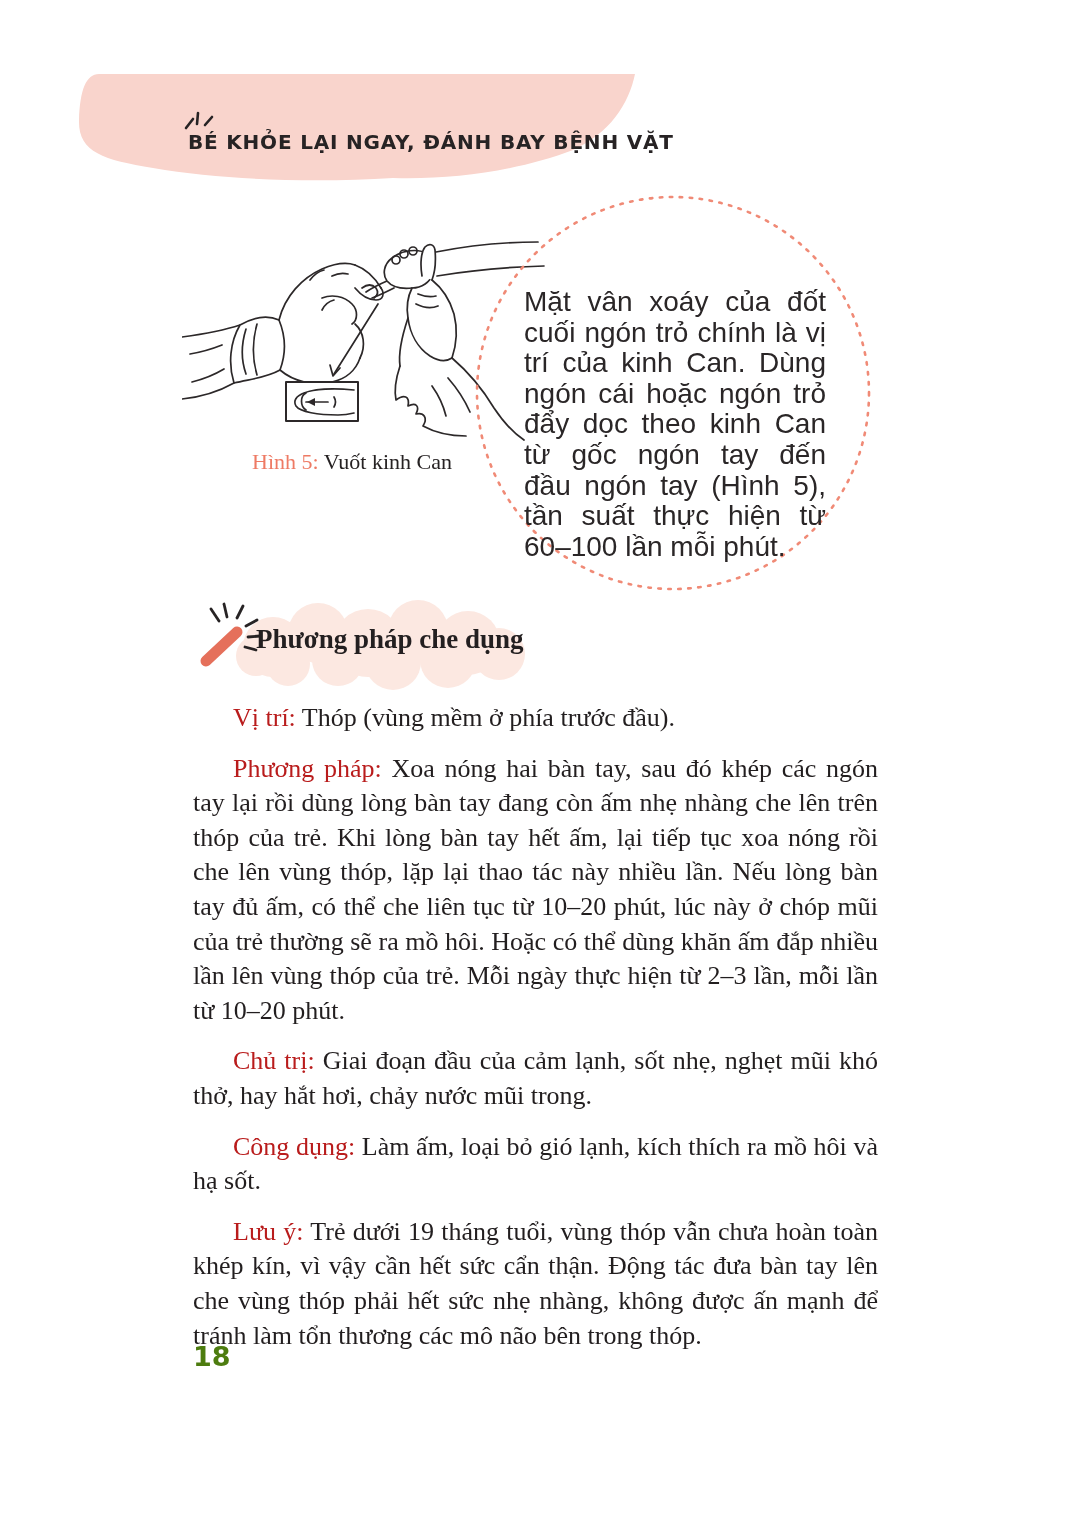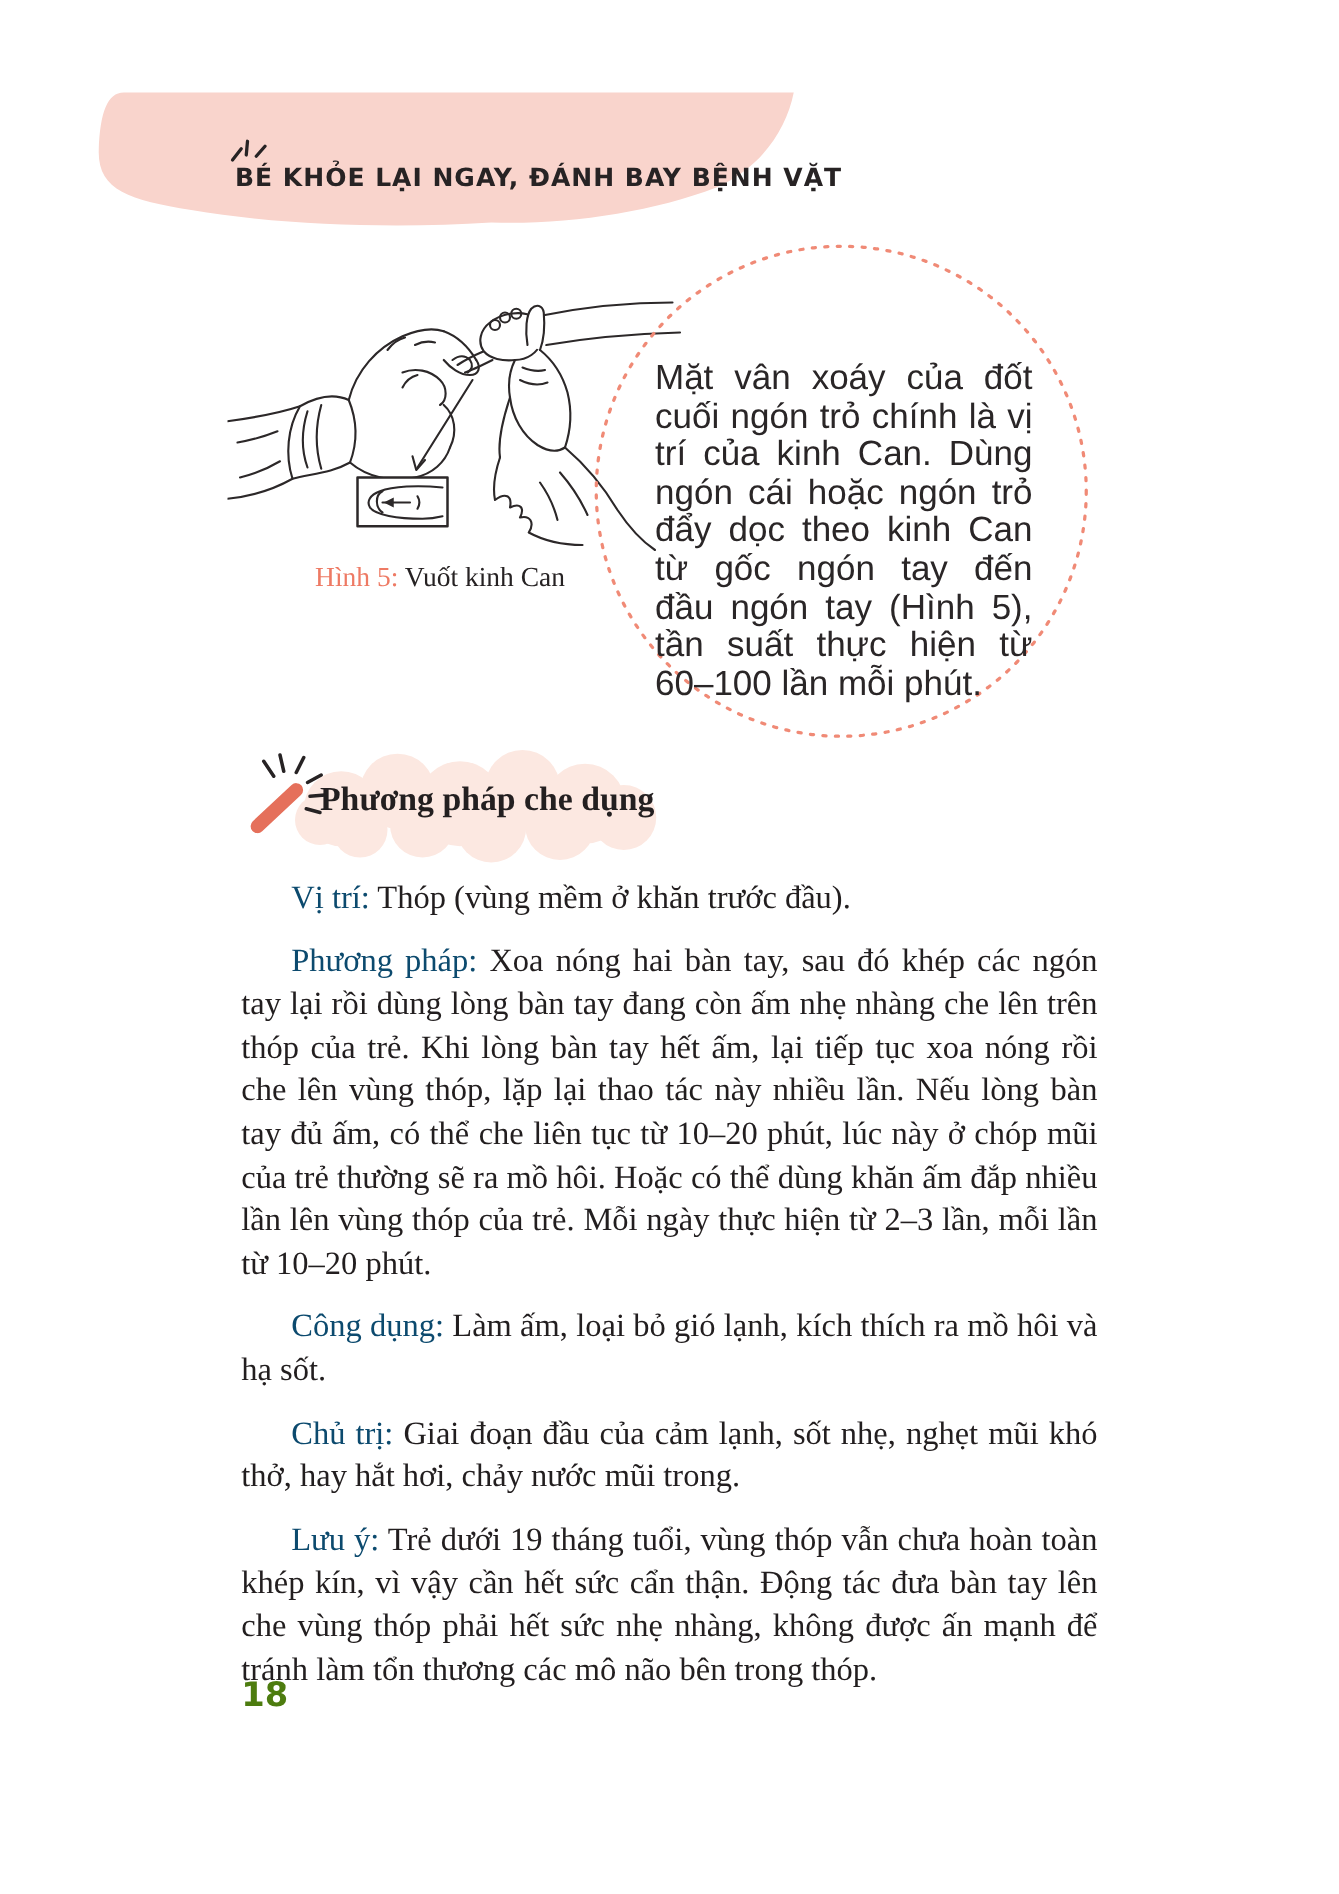--- a/index.html
+++ b/index.html
@@ -27,21 +27,21 @@
 
   
   #cloud-svg{left:228px;top:597px;width:300px;height:94px;}
   #wand-svg{left:193px;top:592px;width:80px;height:85px;}
   #section-title{left:256px;top:624px;width:300px;font-size:27px;font-weight:700;color:#231f20;}
 
   
   #body-col{left:193px;top:701px;width:685px;font-size:26px;line-height:34.6px;
     text-align:justify;text-align-last:left;}
   .body-para{margin:0 0 16px 0;text-indent:40px;}
-  .lead{color:#0c4a6e;}
+  .lead{color:#b91c1c;}
 
   
   #page-number{left:193px;top:1341px;font-family:"DejaVu Sans","Liberation Sans",sans-serif;
     font-size:27px;font-weight:700;color:#4d7c0f;}
 </style>
 </head>
 <body>
 
 <div id="page">
 
@@ -145,22 +145,22 @@
         <path d="M34,25 L31,12"></path>
         <path d="M44,26 L50,14"></path>
       <path d="M53,34 L64,28"></path>
         <path d="M55,45 L67,44"></path>
         <path d="M52,55 L63,58"></path>
     </g>
   </svg>
   <div id="section-title" class="abs">Phương pháp che dụng</div>
 
   <div id="body-col" class="abs">
-    <p class="body-para"><span class="lead">Vị trí:</span><span> Thóp (vùng mềm ở khăn trước đầu).</span></p>
+    <p class="body-para"><span class="lead">Vị trí:</span><span> Thóp (vùng mềm ở phía trước đầu).</span></p>
     <p class="body-para"><span class="lead">Phương pháp:</span><span> Xoa nóng hai bàn tay, sau đó khép các ngón tay lại rồi dùng lòng bàn tay đang còn ấm nhẹ nhàng che lên trên thóp của trẻ. Khi lòng bàn tay hết ấm, lại tiếp tục xoa nóng rồi che lên vùng thóp, lặp lại thao tác này nhiều lần. Nếu lòng bàn tay đủ ấm, có thể che liên tục từ 10–20 phút, lúc này ở chóp mũi của trẻ thường sẽ ra mồ hôi. Hoặc có thể dùng khăn ấm đắp nhiều lần lên vùng thóp của trẻ. Mỗi ngày thực hiện từ 2–3 lần, mỗi lần từ 10–20 phút.</span></p>
+    <p class="body-para"><span class="lead">Chủ trị:</span><span> Giai đoạn đầu của cảm lạnh, sốt nhẹ, nghẹt mũi khó thở, hay hắt hơi, chảy nước mũi trong.</span></p>
     <p class="body-para"><span class="lead">Công dụng:</span><span> Làm ấm, loại bỏ gió lạnh, kích thích ra mồ hôi và hạ sốt.</span></p>
-    <p class="body-para"><span class="lead">Chủ trị:</span><span> Giai đoạn đầu của cảm lạnh, sốt nhẹ, nghẹt mũi khó thở, hay hắt hơi, chảy nước mũi trong.</span></p>
     <p class="body-para"><span class="lead">Lưu ý:</span><span> Trẻ dưới 19 tháng tuổi, vùng thóp vẫn chưa hoàn toàn khép kín, vì vậy cần hết sức cẩn thận. Động tác đưa bàn tay lên che vùng thóp phải hết sức nhẹ nhàng, không được ấn mạnh để tránh làm tổn thương các mô não bên trong thóp.</span></p>
   </div>
 
   <div id="page-number" class="abs">18</div>
 
 </div>
 
 </body></html>

